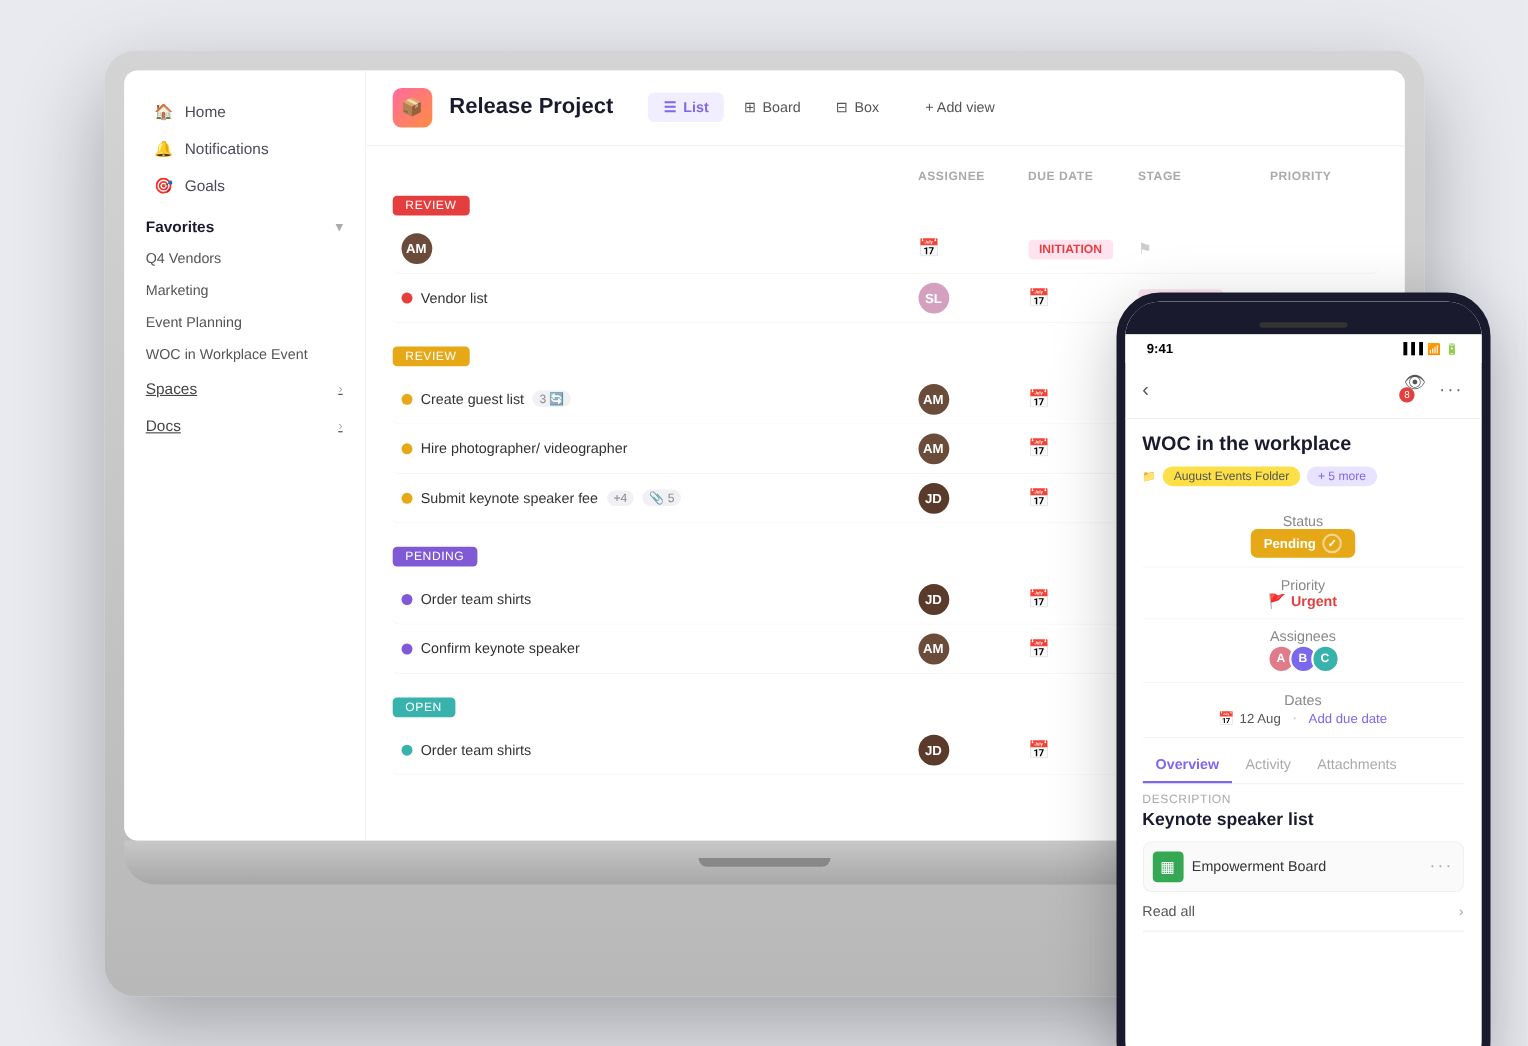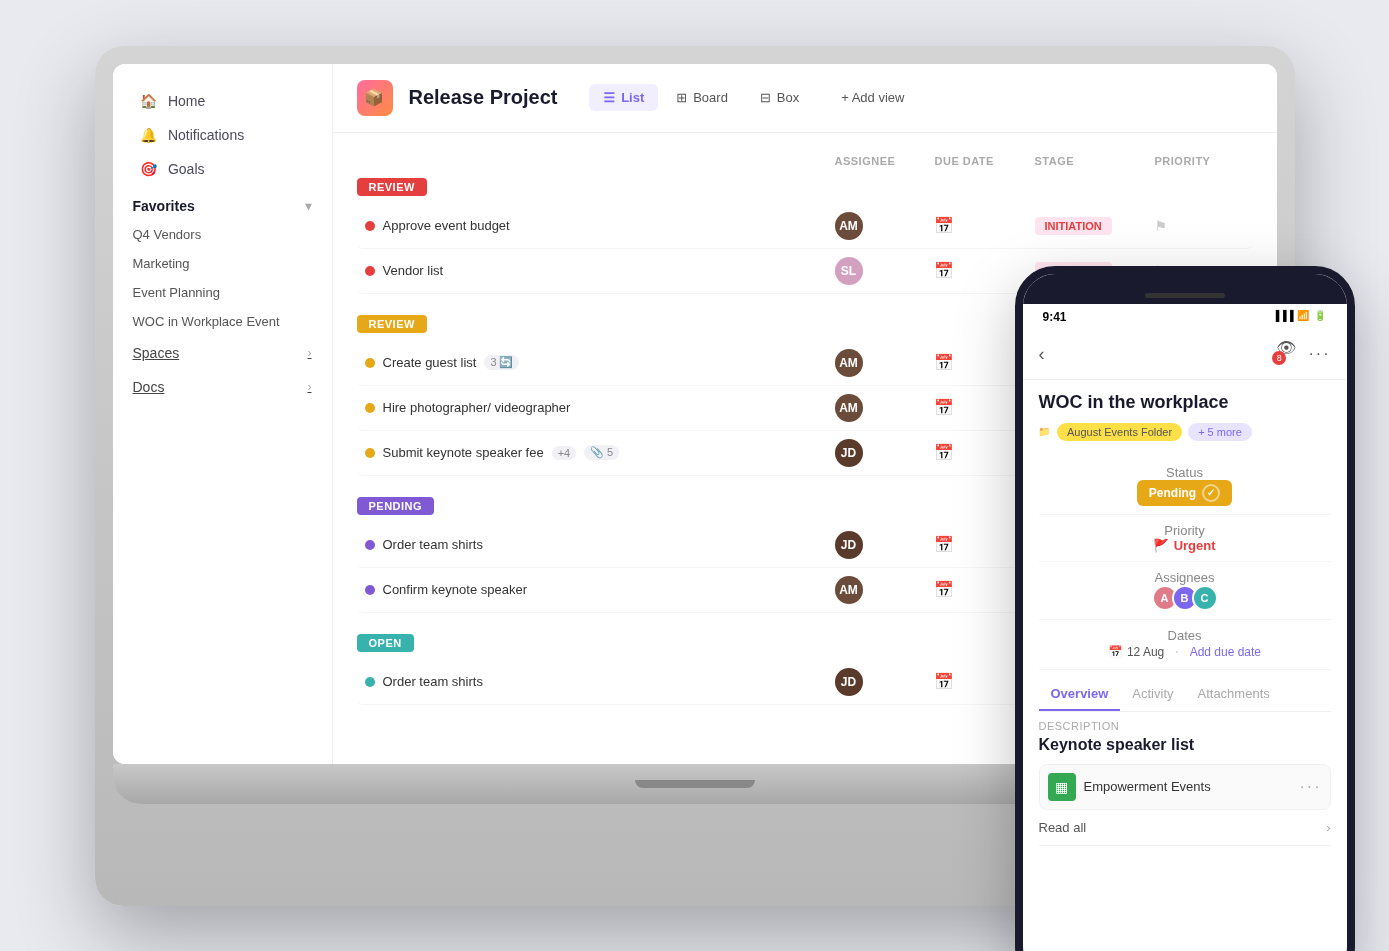--- a/index.html
+++ b/index.html
@@ -224,21 +224,21 @@
 
     .group-section {
       margin-bottom: 20px;
     }
 
     .group-badge {
       display: inline-block;
       padding: 3px 12px;
       border-radius: 4px;
       font-size: 11px;
-      font-weight: 700;
+      font-weight: 400;
       color: #fff;
       margin-bottom: 8px;
       letter-spacing: 0.5px;
     }
 
     .badge-review { background: #e53e3e; }
     .badge-review-yellow { background: #e6a817; }
     .badge-pending { background: #805ad5; }
     .badge-open { background: #38b2ac; }
 
@@ -341,21 +341,21 @@
       height: 5px;
       background: #333;
       border-radius: 3px;
     }
 
     .phone-status-bar {
       background: #fff;
       padding: 6px 20px;
       display: flex;
       justify-content: space-between;
-      align-items: flex-start;
+      align-items: flex-end;
       font-size: 12px;
       font-weight: 600;
     }
 
     .phone-icons {
       display: flex;
       gap: 4px;
       align-items: center;
       font-size: 10px;
     }
@@ -679,24 +679,20 @@
             <span></span>
             <span>ASSIGNEE</span>
             <span>DUE DATE</span>
             <span>STAGE</span>
             <span>PRIORITY</span>
           </div>
 
           <div class="group-section">
             <span class="group-badge badge-review">REVIEW</span>
             <div class="task-row">
-              <div class="task-name">
-                <div class="dot dot-red"></div>
-                <span>Approve event budget</span>
-              </div>
               <div>
                 <div class="avatar-placeholder" style="background:#6b4c3b;">AM</div>
               </div>
               <div><span class="cal-icon">📅</span></div>
               <div><span class="stage-badge">INITIATION</span></div>
               <div><span class="flag-icon">⚑</span></div>
             </div>
             <div class="task-row">
               <div class="task-name">
                 <div class="dot dot-red"></div>
@@ -892,21 +888,21 @@
       </div>
 
       <div class="desc-label">Description</div>
       <div class="desc-title">Keynote speaker list</div>
 
       <div class="doc-item">
         <div class="doc-info">
           <div class="doc-icon">
             <span>▦</span>
           </div>
-          <span class="doc-name">Empowerment Events</span>
+          <span class="doc-name">Empowerment Board</span>
         </div>
         <span class="doc-dots">···</span>
       </div>
 
       <div class="read-all">
         <span>Read all</span>
         <span style="color:#aaa;">›</span>
       </div>
     </div>
 

